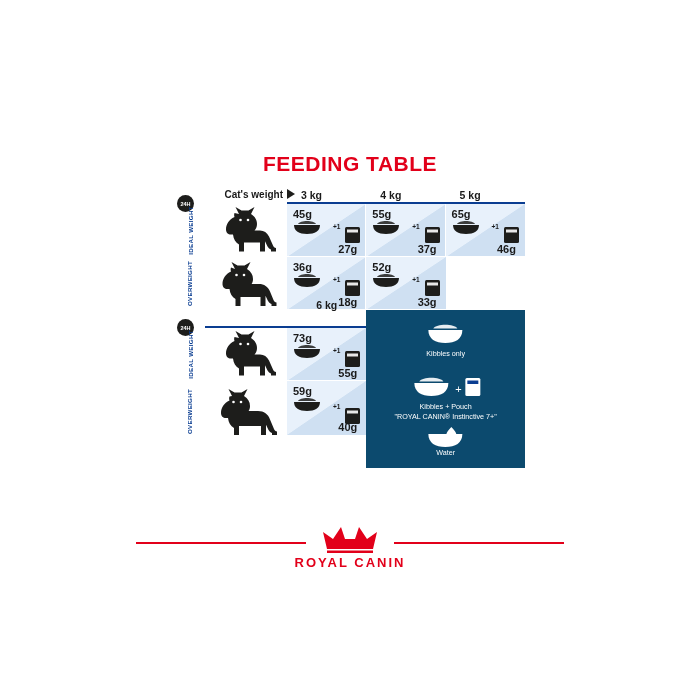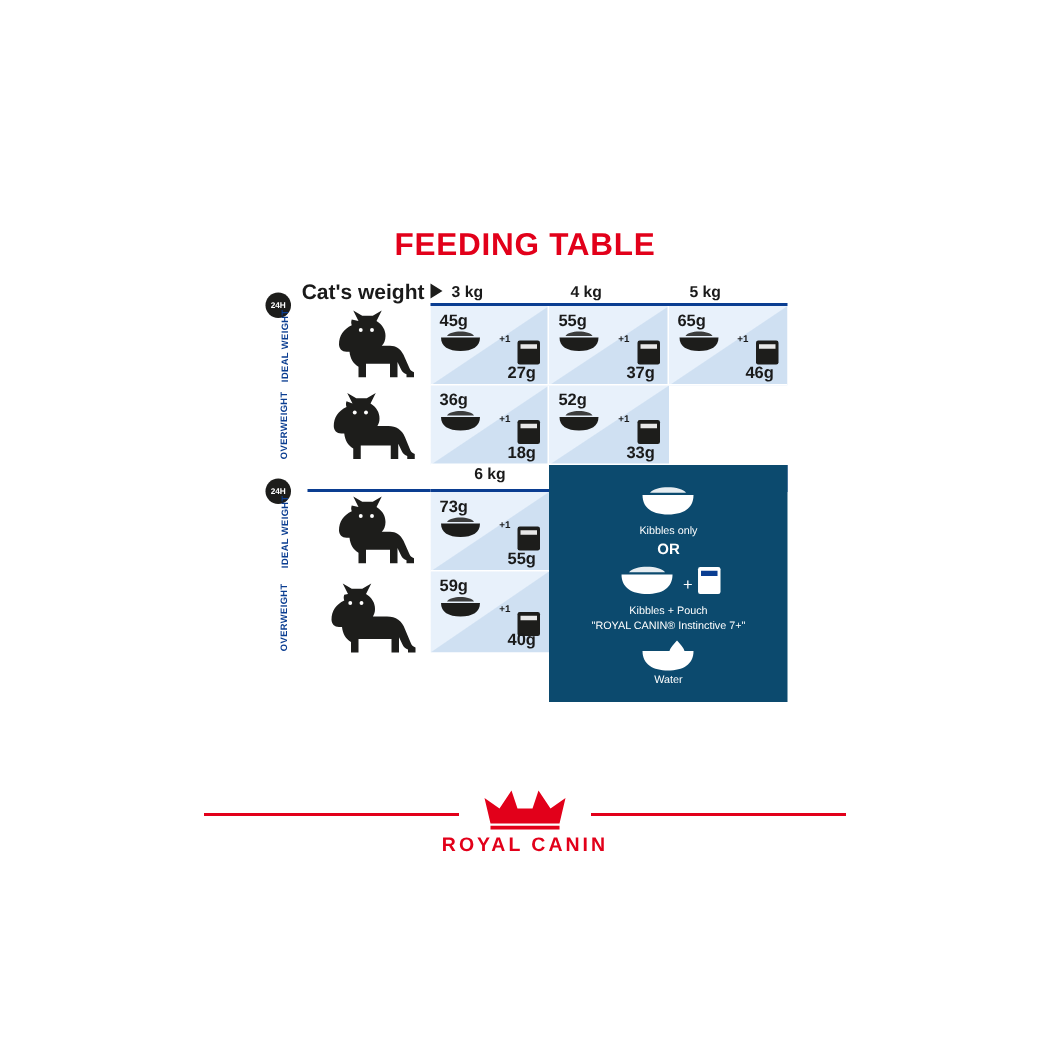--- a/index.html
+++ b/index.html
@@ -49,21 +49,21 @@
     display: flex;
   }
   .hdr .lbl {
     width: 112px;
     position: relative;
     display: flex;
     align-items: center;
     justify-content: flex-end;
     padding-right: 4px;
     box-sizing: border-box;
-    font-size: 14px;
+    font-size: 10px;
     color: #1a1a1a;
     font-weight: bold;
   }
   .hdr .lbl .arrow {
     position: absolute;
     right: -8px;
     top: 5px;
     width: 0;
     height: 0;
     border-left: 8px solid #1d1d1b;
@@ -218,21 +218,21 @@
   .hdr2 .wcell6 {
     width: 79.3px;
     border-bottom: 2px solid #0a3d91;
     box-sizing: border-box;
     font-size: 10.5px;
     font-weight: bold;
     color: #1a1a1a;
     display: flex;
     align-items: flex-end;
     justify-content: center;
-    padding-bottom: 4px;
+    padding-bottom: 15px;
   }
   .hdr2 .blue-fill {
     flex: 1;
     background: #0a3d91;
   }
 
   
   .legend {
     position: absolute;
     left: 191.3px;
@@ -420,21 +420,20 @@
           <div class="wcell6">6 kg</div>
           <div class="blue-fill"></div>
         </div>
 
         <div class="legend">
           <svg class="ln" style="top:12px;" width="158" height="26" viewBox="0 0 158 26">
             <path fill="#ffffff" d="M62 8 h34 c0 9 -7 13 -17 13 s-17 -4 -17 -13 z"></path>
             <path fill="#ffffff" d="M67 6.5 c3 -5 21 -5 24 0 z" opacity="0.9"></path>
           </svg>
           <div class="ln" style="top:39px;">Kibbles only</div>
-          <div class="ln" style="top:51px;font-size:10px;font-weight:bold;">OR</div>
 
           <svg class="ln" style="top:65px;" width="158" height="26" viewBox="0 0 158 26">
             <path fill="#ffffff" d="M48 8 h34 c0 9 -7 13 -17 13 s-17 -4 -17 -13 z"></path>
             <path fill="#ffffff" d="M53 6.5 c3 -5 21 -5 24 0 z" opacity="0.9"></path>
             <text x="89" y="18" font-size="11" fill="#ffffff" font-family="Liberation Sans, sans-serif">+</text>
             <rect x="99" y="3" width="15" height="18" rx="1.5" fill="#ffffff"></rect>
             <rect x="101" y="5.5" width="11" height="3.5" fill="#0a3d91"></rect>
           </svg>
           <div class="ln" style="top:92px;">Kibbles + Pouch</div>
           <div class="ln" style="top:102px;">"ROYAL CANIN® Instinctive 7+"</div>

